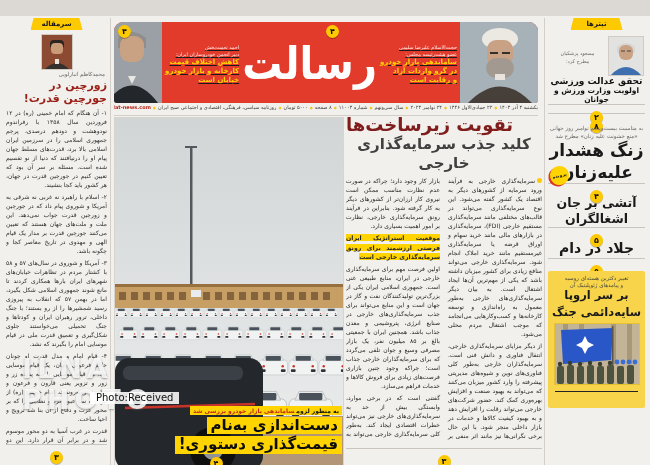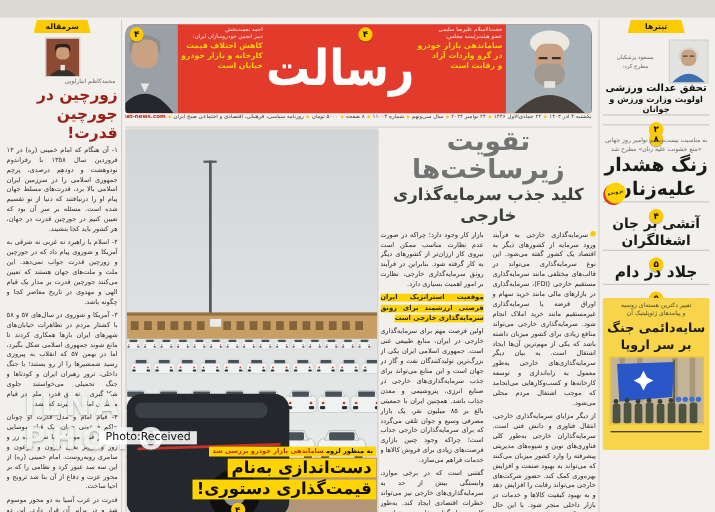--- a/index.html
+++ b/index.html
@@ -12,28 +12,28 @@
          box-shadow:0 1px 0 rgba(0,0,0,.25);}
   .rule-badge{border-top:1px solid #c9c5be;text-align:center;height:8px;}
   .rule-badge .badge{margin-top:-7px;}
   .tab{display:block;margin:0 auto;width:52px;background:#fdc900;color:#1a1a1a;
        font-size:7px;font-weight:bold;text-align:center;padding:2px 0;border-radius:2px 2px 0 0;
        clip-path:polygon(6% 0,94% 0,100% 100%,0 100%);}
   
   .editorial{position:absolute;left:6px;top:2px;width:101px;height:459px;}
   .ed-photo{display:block;margin:4px auto 1px;width:30px;height:34px;border:1px solid #cfcac2;}
   .ed-author{font-size:5.5px;color:#666;text-align:right;margin:1px 2px;}
-  .ed-head{font-size:14px;font-weight:800;color:#9a2118;margin:2px 0 3px;line-height:1.2;}
+  .ed-head{font-size:11px;font-weight:800;color:#9a2118;margin:2px 0 3px;line-height:1.2;}
   .ed-body{height:336px;overflow:hidden;font-size:6px;line-height:1.5;text-align:justify;color:#2d2d2d;}
   .ed-body p{margin:0 0 3px;}
   
   .banner{position:absolute;left:114px;top:6px;width:424px;height:81px;background:#e23b2c;
           border-radius:9px 9px 3px 3px;display:flex;align-items:stretch;overflow:hidden;}
   .banner .bphoto{flex:none;}
-  .btext{flex:none;padding-top:2px;text-align:right;line-height:1.35;}
+  .btext{flex:none;padding-top:22px;text-align:right;line-height:1.35;text-decoration:underline;}
   .btext .nm{color:#ffe9e6;font-size:5px;margin:0 3px;}
   .btext .yl{color:#ffd400;font-size:7px;font-weight:800;margin:0 3px;}
   .logo{flex:1;display:flex;align-items:center;justify-content:center;color:#fff;
         font-size:40px;font-weight:900;transform:scaleY(1.12);letter-spacing:-1px;}
   .bbadge{position:absolute;top:3px;}
   
   .infoline{position:absolute;left:114px;top:88px;width:424px;display:flex;align-items:center;
             font-size:5px;color:#3a3a3a;white-space:nowrap;overflow:hidden;}
   .infoline .seg::after{content:"◆";color:#f5c400;font-size:4px;margin:0 2px;}
   .infoline .url{color:#b5281c;font-weight:bold;direction:ltr;unicode-bidi:embed;}
@@ -50,21 +50,21 @@
   .caption{position:absolute;left:90px;top:390px;width:252px;z-index:8;display:flex;
            flex-direction:column;align-items:flex-start;}
   .cap-kick{background:#ffd400;font-size:6px;padding:1px 3px;color:#c22a1d;font-weight:bold;}
   .cap-kick b{color:#111;margin-left:2px;}
   .cap-line{background:#ffd400;color:#0d0d0d;font-size:15px;font-weight:900;line-height:1.15;
             padding:0 4px;margin-top:2px;letter-spacing:-0.3px;}
   .caption .badge{align-self:center;margin-top:3px;}
   
   .lead{position:absolute;left:346px;top:99px;width:196px;height:360px;}
   .lead-kick{font-size:6.5px;color:#222;text-align:center;margin:2px 0 3px;}
-  .lead-h1{font-size:24px;font-weight:900;text-align:center;line-height:1.1;letter-spacing:-0.5px;color:#737373;}
+  .lead-h1{font-size:18px;font-weight:900;text-align:left;line-height:1.1;letter-spacing:-0.5px;color:#7f1d1d;}
   .lead-h2{font-size:15px;font-weight:900;text-align:center;line-height:1.25;letter-spacing:-0.4px;color:#404040;margin-bottom:4px;}
   .lead-body{column-count:2;column-gap:8px;height:268px;overflow:hidden;font-size:6px;
              line-height:1.5;text-align:justify;color:#262626;}
   .lead-body p{margin:0 0 3px;}
   .dot{display:inline-block;width:5px;height:5px;border-radius:50%;background:#fdc900;margin-left:2px;}
   .subhead{font-weight:bold;font-size:6.2px;}
   .subhead span{background:#ffd400;}
   .lead .rule-badge{margin-top:4px;}
   
   .sidebar{position:absolute;left:548px;top:2px;width:97px;height:460px;}
@@ -336,22 +336,22 @@
     <div class="rule-badge"><span class="badge">۵</span></div>
 
     <div class="sb-item">
       <div class="sb-mid" style="font-size:14px;">جلاد در دام</div>
     </div>
     <div class="rule-badge"><span class="badge">۵</span></div>
 
     <div class="ybox sb-item">
       <div class="sb-kick">تغییر دکترین هسته‌ای روسیه</div>
       <div class="sb-kick">و پیامدهای ژئوپلیتیک آن</div>
+      <div class="ybox-h" style="margin-top:-2px;">بر سر اروپا</div>
       <div class="ybox-h">سایه‌دائمی جنگ</div>
-      <div class="ybox-h" style="margin-top:-2px;">بر سر اروپا</div>
       <svg width="84" height="60" viewBox="0 0 84 60">
         <rect width="84" height="60" fill="#c3b497"></rect>
         <g fill="#a99878">
             <rect x="8" y="0" width="5" height="40"></rect>
             <rect x="24" y="0" width="5" height="40"></rect>
             <rect x="56" y="0" width="5" height="40"></rect>
             <rect x="72" y="0" width="5" height="40"></rect>
           </g>
         <path d="M6 6 L58 4 L56 36 L8 40 Z" fill="#2a57c8"></path>
         <path d="M30 12 l3 6 6 3 -6 3 -3 6 -3 -6 -6 -3 6 -3 z" fill="#ffffff"></path>

